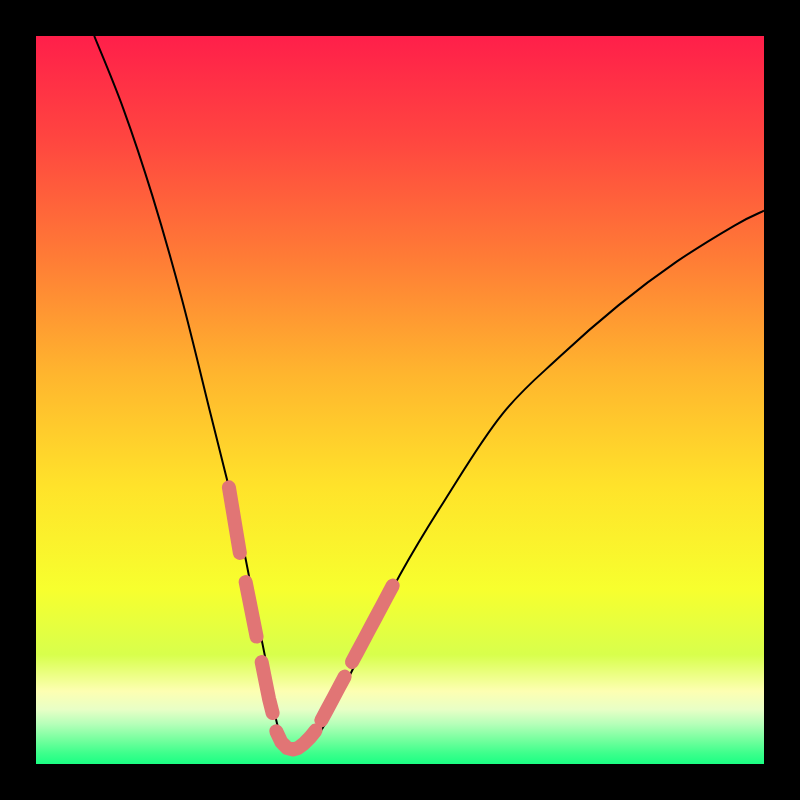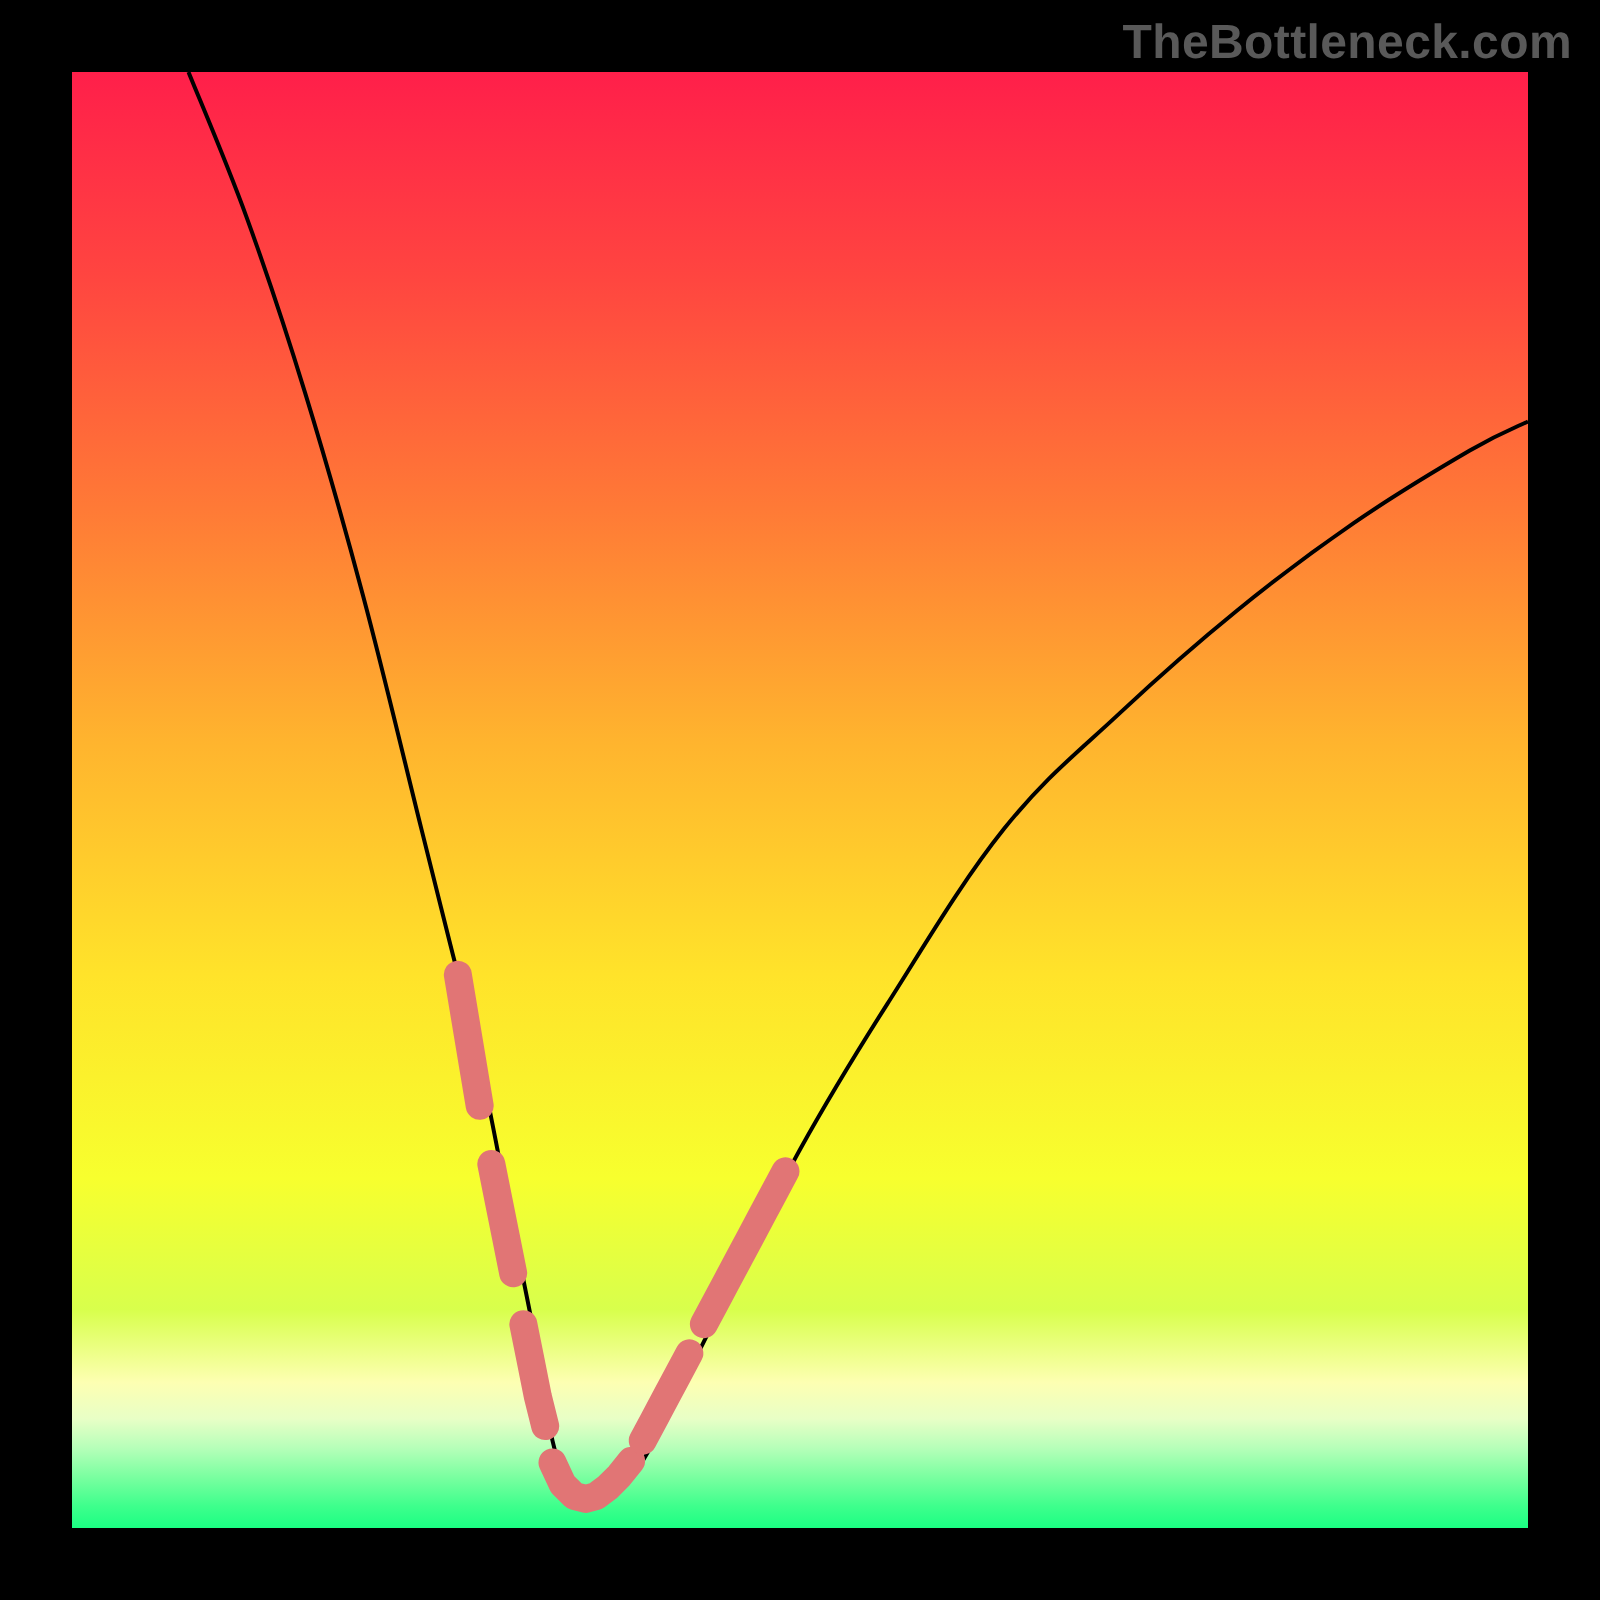--- a/index.html
+++ b/index.html
@@ -84,15 +84,14 @@
           <polyline points="209.66400000000002,546 213.30399999999997,564.2 216.944,582.4 220.584,600.6" fill="none" stroke="#e17575" stroke-width="14" stroke-linecap="round" stroke-linejoin="round"></polyline>
           <polyline points="225.68,626.0799999999999 229.32,644.28 232.96,662.48 236.6,677.04" fill="none" stroke="#e17575" stroke-width="14" stroke-linecap="round" stroke-linejoin="round"></polyline>
           <polyline points="240.24,695.24 245.336,706.16 251.15999999999997,711.984 256.984,713.44 262.08,711.984 267.904,707.616 273.728,701.792 279.552,694.512" fill="none" stroke="#e17575" stroke-width="14" stroke-linecap="round" stroke-linejoin="round"></polyline>
           <polyline points="285.37600000000003,684.32 291.2,673.4 297.024,662.48 302.848,651.56 308.67199999999997,640.64" fill="none" stroke="#e17575" stroke-width="14" stroke-linecap="round" stroke-linejoin="round"></polyline>
           <polyline points="315.952,626.0799999999999 321.776,615.16 327.6,604.24 333.424,593.3199999999999 339.248,582.4 345.072,571.48 350.896,560.56 356.71999999999997,549.64" fill="none" stroke="#e17575" stroke-width="14" stroke-linecap="round" stroke-linejoin="round"></polyline>
         </g>
     </svg>
 
   </div>
 
-  <div class="watermark">TheBottleneck.com</div>
 
 </div>
 
 </body></html>

